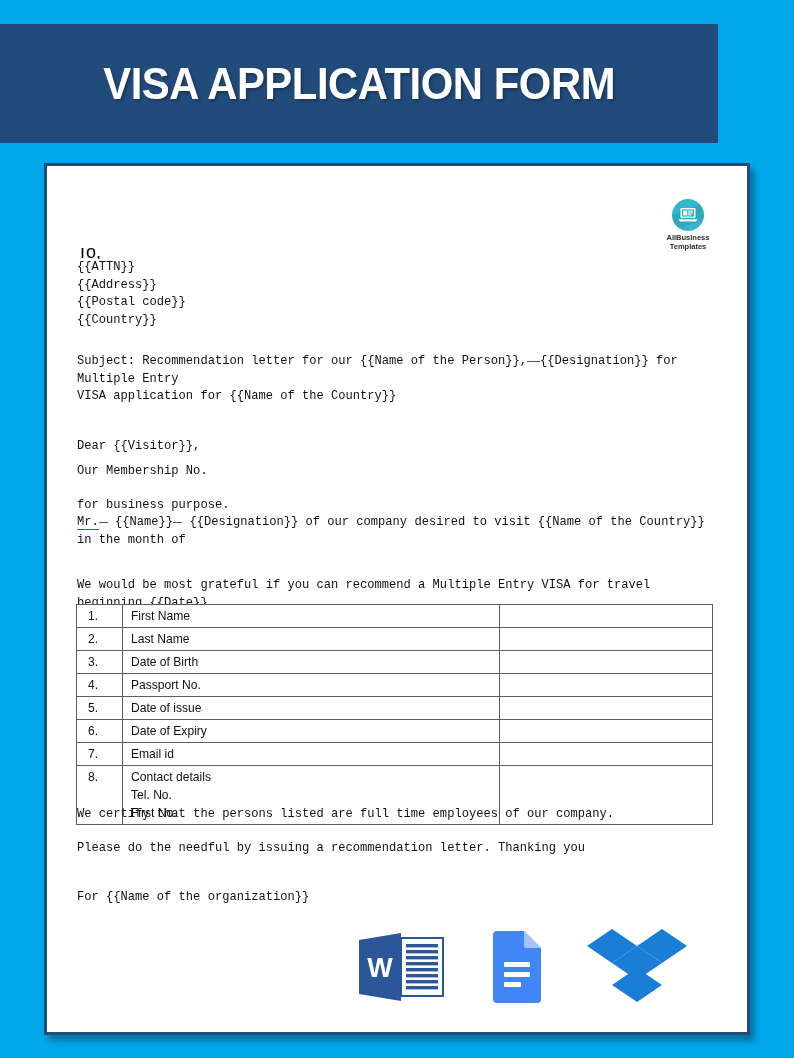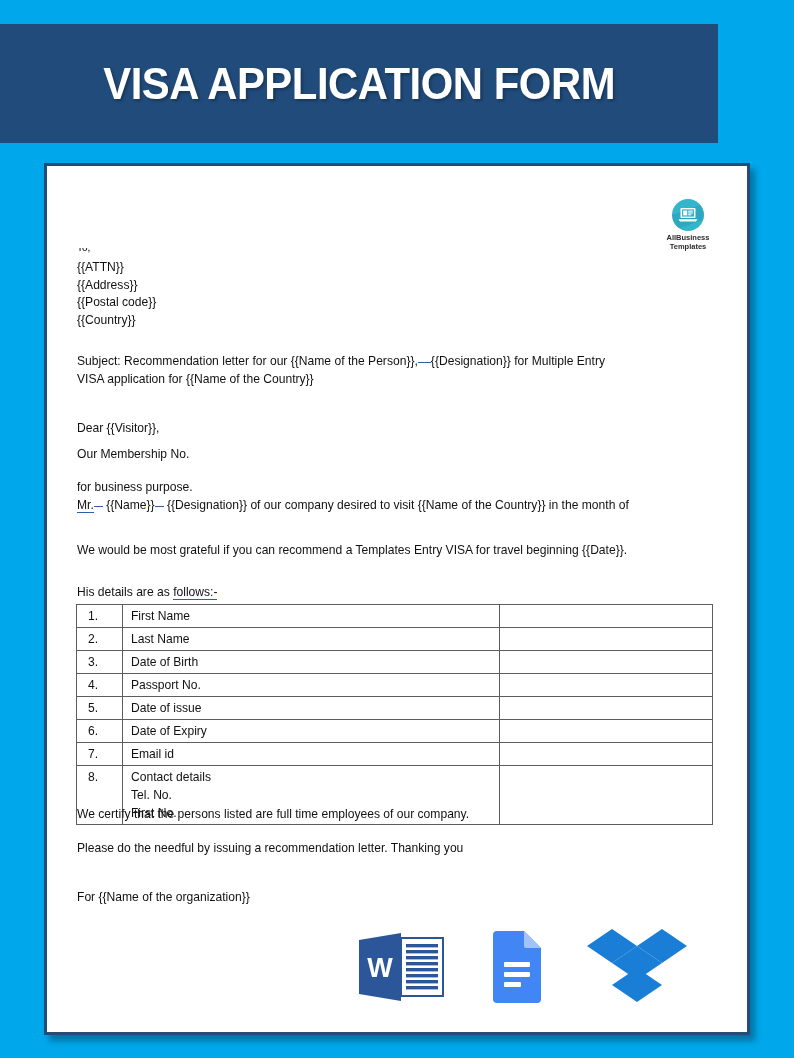--- a/index.html
+++ b/index.html
@@ -58,33 +58,33 @@
   }
 
   
   .doc-body{
     position:absolute; left:30px; top:82px; right:26px;
   }
   .line{
     font-size:12.1px;
     line-height:17.5px;
     color:#111;
-    font-family:Liberation Sans, sans-serif;
+    font-family:Liberation Mono, monospace;
   }
   .gap-4{height:4px;}
   .gap-8{height:8px;}
   .gap-16{height:16px;}
   .gap-20{height:20px;}
   .gap-24{height:24px;}
 
   .addr-block{ position:relative; }
   .clip-to{
     height:11px; overflow:hidden; position:relative;
   }
-  .clip-to span{ position:absolute; top:-6px; left:0; font-size:10px; }
+  .clip-to span{ position:absolute; top:-6px; left:0; font-size:18px; }
 
   .bluemark{
     border-bottom:1.6px solid #2f5ea8;
     padding-bottom:0px;
   }
   .bluegap{
     display:inline-block;
     width:13px;
     border-bottom:1.6px solid #2f5ea8;
     position:relative; top:-2px;
@@ -179,21 +179,21 @@
     <div class="gap-16"></div>
 
     <div class="line">for business purpose.</div>
     <div class="line">
       <span class="bluemark">Mr.</span><span class="bluegap-sm"></span> <span>{{Name}}</span><span class="bluegap-sm"></span> <span>{{Designation}}</span> <span>of our company desired to visit {{Name of the Country}} in the month of</span>
     </div>
 
     <div class="gap-20"></div>
     <div class="gap-8"></div>
 
-    <div class="line">We would be most grateful if you can recommend a Templates Entry VISA for travel beginning {{Date}}.</div>
+    <div class="line">We would be most grateful if you can recommend a Multiple Entry VISA for travel beginning {{Date}}.</div>
 
     <div class="gap-20"></div>
     <div class="gap-4"></div>
 
     <div class="line">
       <span>His details are as </span><span class="bluemark">follows:-</span>
     </div>
   </div>
 
   <table id="details-table">

